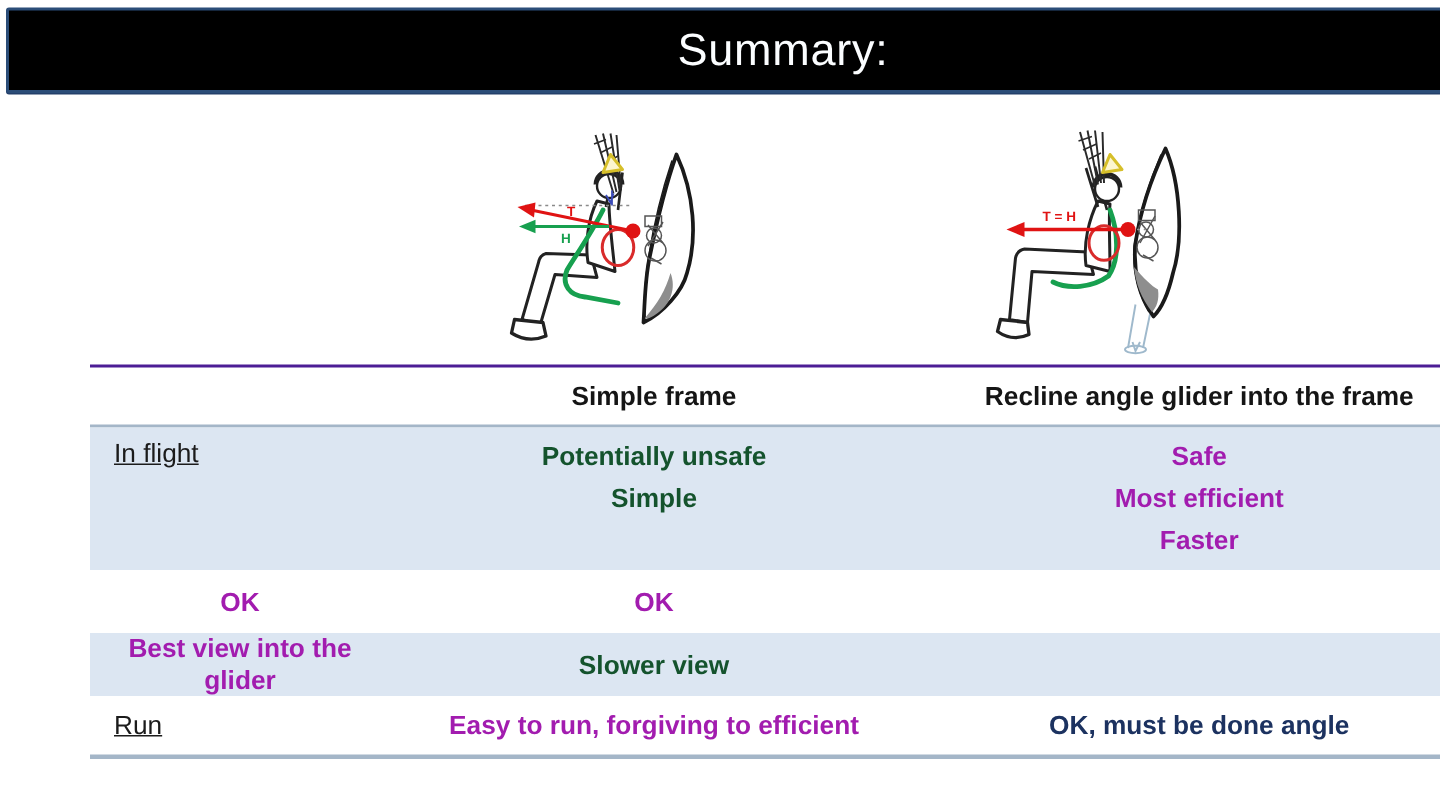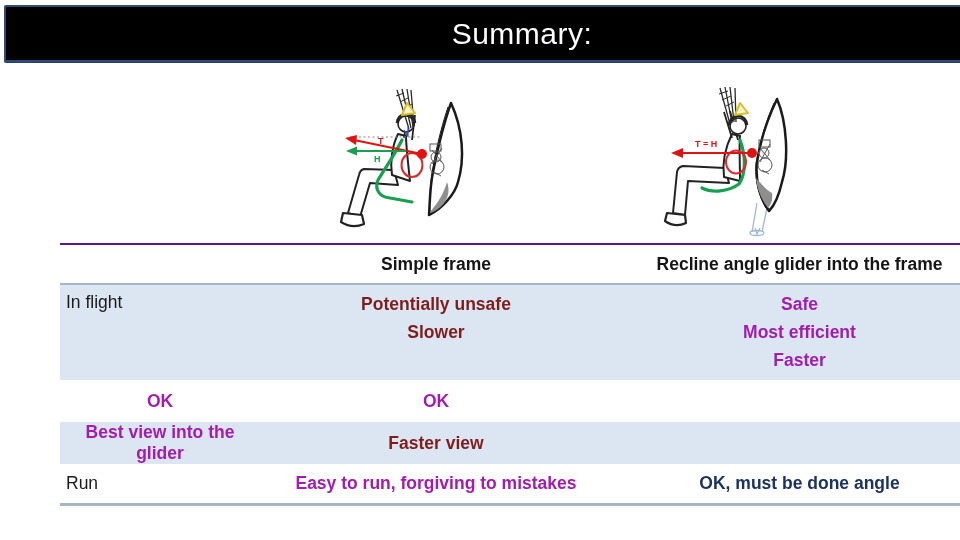--- a/index.html
+++ b/index.html
@@ -17,30 +17,30 @@
   .diagram{position:absolute;}
   #diag-left{left:334px;top:84px;}
   #diag-right{left:652px;top:82px;}
   .diag-label{font-size:9px;font-weight:bold;}
 
   
   .cmp-table{position:absolute;left:17px;top:243px;width:927px;
     border-top:2px solid #4c1d95;border-bottom:3px solid #a4b6c8;margin-left:43px;}
   .t-row{display:grid;grid-template-columns:200px 352px 1fr;align-items:center;}
   .t-row.head{min-height:38px;border-bottom:2px solid #a4b6c8;}
-  .lbl{padding-left:6px;font-size:17.5px;color:#1b1b1b;}
+  .lbl{padding-left:16px;font-size:17.5px;color:#1b1b1b;text-decoration:underline;}
   .val{text-align:center;font-weight:bold;font-size:17.5px;color:#151515;}
   .alt{background:#dce6f2;}
   .r-inflight{align-items:start;padding:5px 0 6px 0;}
   .r-inflight .val div{line-height:28px;}
   .r-inflight .lbl{padding-top:2px;}
   .r-pull{min-height:42px;}
   .r-ground{min-height:38px;}
   .r-run{min-height:39px;}
-  .c-red{color:#7f1d1d;}
+  .c-red{color:#14532d;}
   .c-green{color:#a21caf;}
   .c-navy{color:#1c3260;}
 </style>
 </head>
 <body>
 
 <div class="title-bar">
   <span class="title-text">Summary:</span>
 </div>
 
@@ -139,38 +139,38 @@
   <div class="t-row head">
     <div class="lbl"></div>
     <div class="val">Simple frame</div>
     <div class="val">Recline angle glider into the frame</div>
   </div>
 
   <div class="t-row alt r-inflight">
     <div class="lbl">In flight</div>
     <div class="val c-red">
       <div>Potentially unsafe</div>
-      <div>Slower</div>
+      <div>Simple</div>
     </div>
     <div class="val c-green">
       <div>Safe</div>
       <div>Most efficient</div>
       <div>Faster</div>
     </div>
   </div>
 
   <div class="t-row r-pull">
     <div class="val c-green">OK</div>
     <div class="val c-green">OK</div>
   </div>
 
   <div class="t-row alt r-ground">
     <div class="val c-green">Best view into the glider</div>
-    <div class="val c-red">Faster view</div>
+    <div class="val c-red">Slower view</div>
   </div>
 
   <div class="t-row r-run">
     <div class="lbl">Run</div>
-    <div class="val c-green">Easy to run, forgiving to mistakes</div>
+    <div class="val c-green">Easy to run, forgiving to efficient</div>
     <div class="val c-navy">OK, must be done angle</div>
   </div>
 
 </div>
 
 </body></html>

